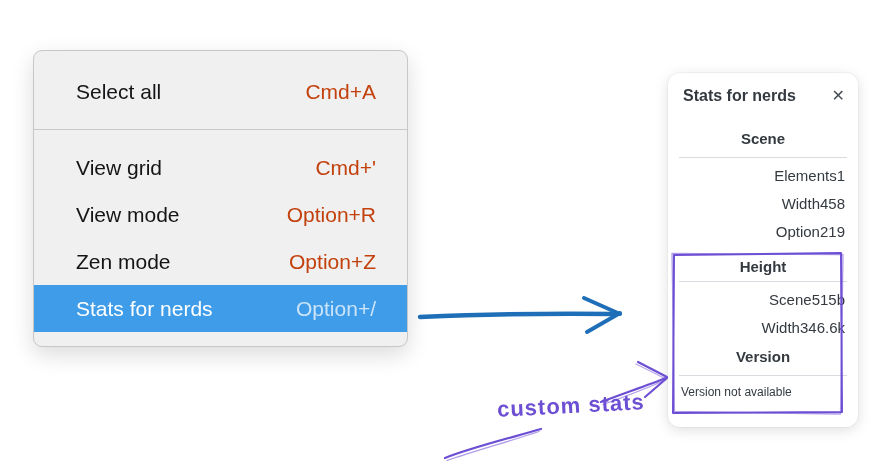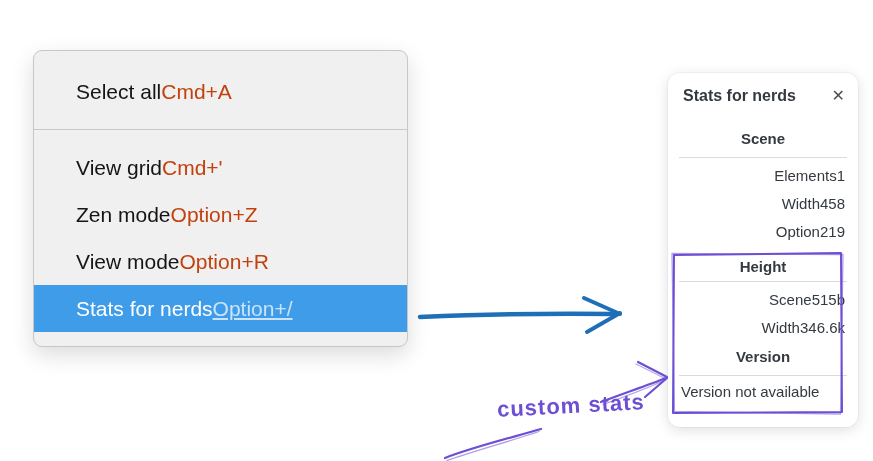--- a/index.html
+++ b/index.html
@@ -25,36 +25,35 @@
   .menu-section-top { padding: 17px 0 14px 0; }
   .menu-section-main { padding: 14px 0 14px 0; }
   .menu-divider {
     height: 1px;
     background: #c9c9cb;
   }
   .menu-item {
     height: 47px;
     display: flex;
     align-items: center;
-    justify-content: flex-start;
+    justify-content: space-between;
     padding: 0 31px 0 42px;
     font-size: 21px;
     color: #151517;
     cursor: default;
   }
   .menu-item .mi-shortcut {
     color: #c2410c;
   }
   .menu-item.highlighted {
     background: #3e9ce9;
     color: #ffffff;
   }
   .menu-item.highlighted .mi-shortcut {
     color: rgba(255,255,255,0.72);
-    text-decoration: underline;
   }
 
   
   .panel {
     position: absolute;
     left: 668px; top: 73px;
     width: 190px; height: 354px;
     background: #ffffff;
     border-radius: 12px;
     box-shadow: 0 3px 14px rgba(0,0,0,0.13), 0 0 0 1px rgba(0,0,0,0.03);
@@ -97,21 +96,21 @@
   .stat-row {
     display: flex;
     justify-content: flex-end;
     line-height: 28px;
     font-size: 15px;
     padding: 0 2px;
   }
   .sec-note {
     margin-top: 2px;
     line-height: 28px;
-    font-size: 15px;
+    font-size: 12px;
     padding: 0 2px;
     white-space: nowrap;
   }
 
   
   .overlay {
     position: absolute;
     inset: 0;
     width: 873px; height: 461px;
     pointer-events: none;
@@ -139,26 +138,26 @@
       <span class="mi-shortcut">Cmd+A</span>
     </div>
   </div>
   <div class="menu-divider"></div>
   <div class="menu-section-main">
     <div class="menu-item">
       <span class="mi-label">View grid</span>
       <span class="mi-shortcut">Cmd+'</span>
     </div>
     <div class="menu-item">
+      <span class="mi-label">View mode</span>
+      <span class="mi-shortcut">Option+R</span>
+    </div>
+    <div class="menu-item">
       <span class="mi-label">Zen mode</span>
       <span class="mi-shortcut">Option+Z</span>
-    </div>
-    <div class="menu-item">
-      <span class="mi-label">View mode</span>
-      <span class="mi-shortcut">Option+R</span>
     </div>
     <div class="menu-item highlighted">
       <span class="mi-label">Stats for nerds</span>
       <span class="mi-shortcut">Option+/</span>
     </div>
   </div>
 </div>
 
 <div class="panel">
   <div class="panel-header">

